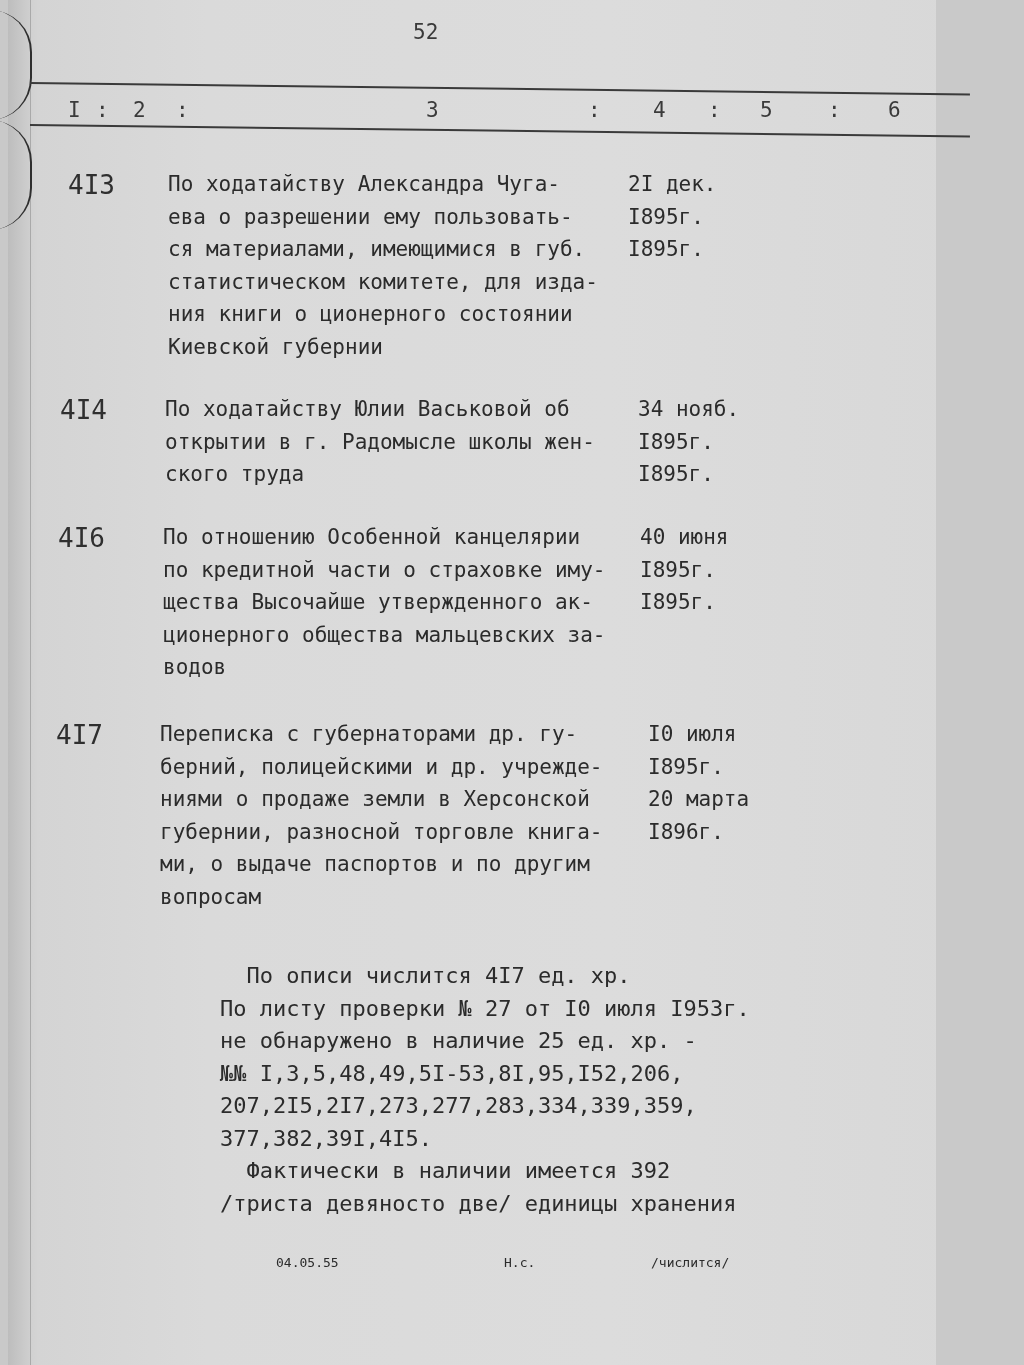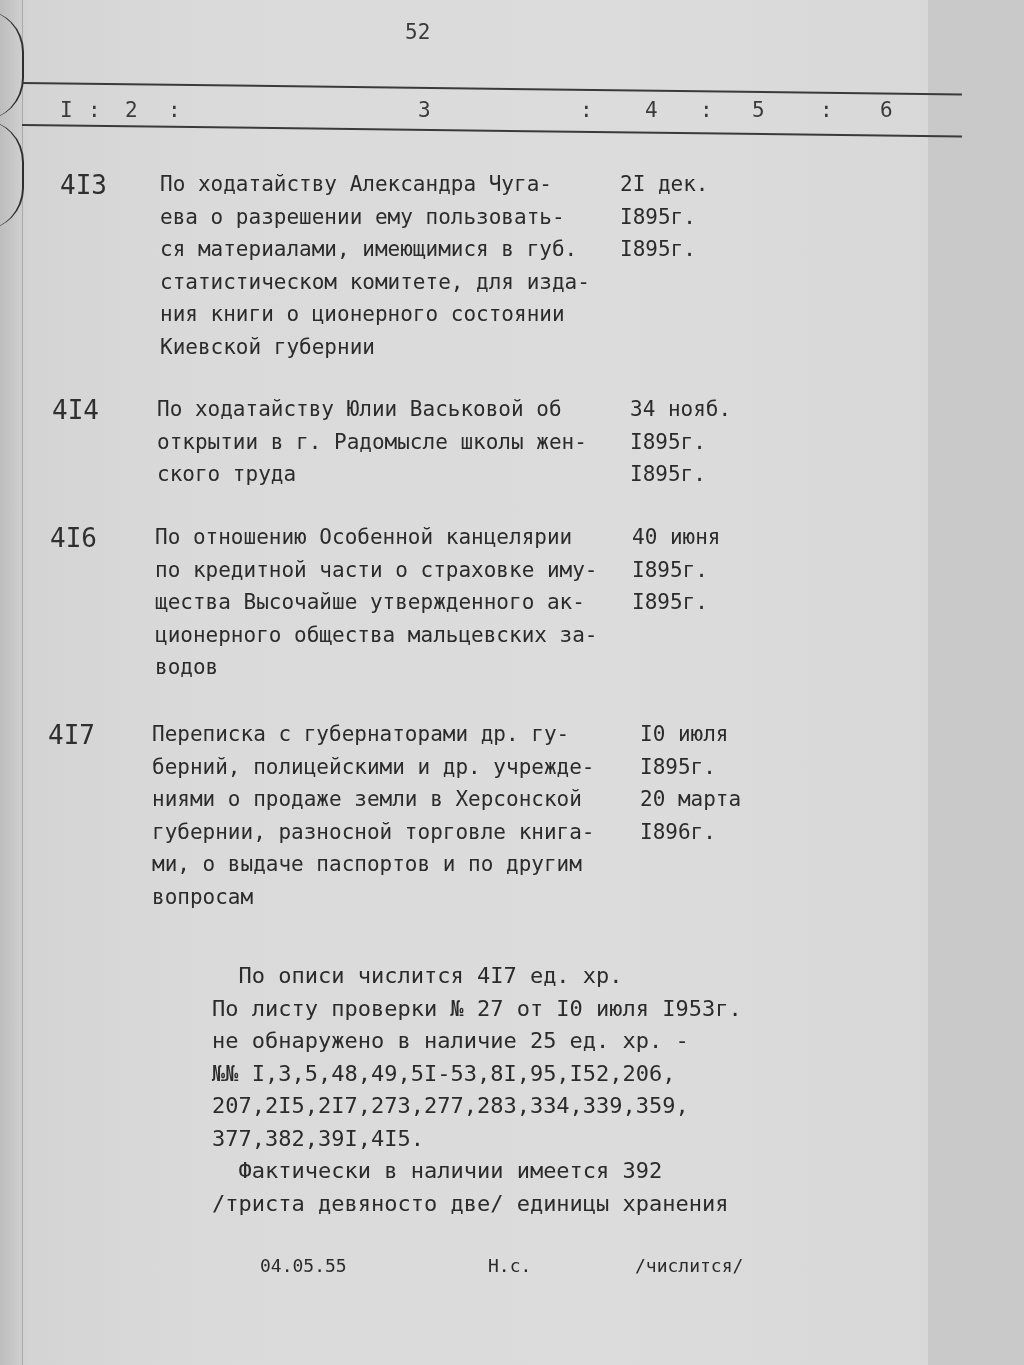--- a/index.html
+++ b/index.html
@@ -4,21 +4,21 @@
 <style>
   html, body { margin: 0; padding: 0; }
   body {
     width: 1024px; height: 1365px; overflow: hidden;
     background: #c9c9c9;
     font-family: "DejaVu Sans Mono", "Liberation Mono", monospace;
     color: #2a2a2a;
     position: relative;
   }
   .page {
-    position: absolute; left: 0; top: 0; width: 928px; height: 1365px;
+    position: absolute; left: 8px; top: 0; width: 928px; height: 1365px;
     background: linear-gradient(90deg, #c6c6c6 0px, #d4d4d4 30px, #dadada 200px, #dcdcdc 600px, #d8d8d8 960px, #d2d2d2 1024px);
   }
   .binding {
     position: absolute; left: 0; top: 0; width: 22px; height: 1365px;
     background: linear-gradient(90deg, #bdbdbd, #cfcfcf);
     border-right: 1px solid #a9a9a9;
   }
   .binding-curve {
     position: absolute; left: -18px; width: 40px; height: 110px;
     border-right: 2px solid #2e2e2e; border-radius: 0 60px 60px 0;
@@ -37,21 +37,21 @@
   }
   .entry-num { position: absolute; font-size: 26px; color: #2f2f2f; }
   .entry-text, .entry-dates {
     position: absolute; font-size: 21px; line-height: 32.5px; white-space: pre;
     color: #2b2b2b;
   }
   .summary {
     position: absolute; left: 212px; top: 960px; font-size: 22px; line-height: 32.5px;
     white-space: pre; color: #2b2b2b;
   }
-  .signoff { position: absolute; top: 1255px; font-size: 18px; color: #2b2b2b; }
+  .signoff { position: absolute; top: 1255px; font-size: 13px; color: #2b2b2b; margin-left: 8px; }
 </style>
 </head>
 <body>
 
 <div class="page">
   <div class="binding">
     <div class="binding-curve" style="top:10px"></div>
     <div class="binding-curve" style="top:120px"></div>
   </div>
 

